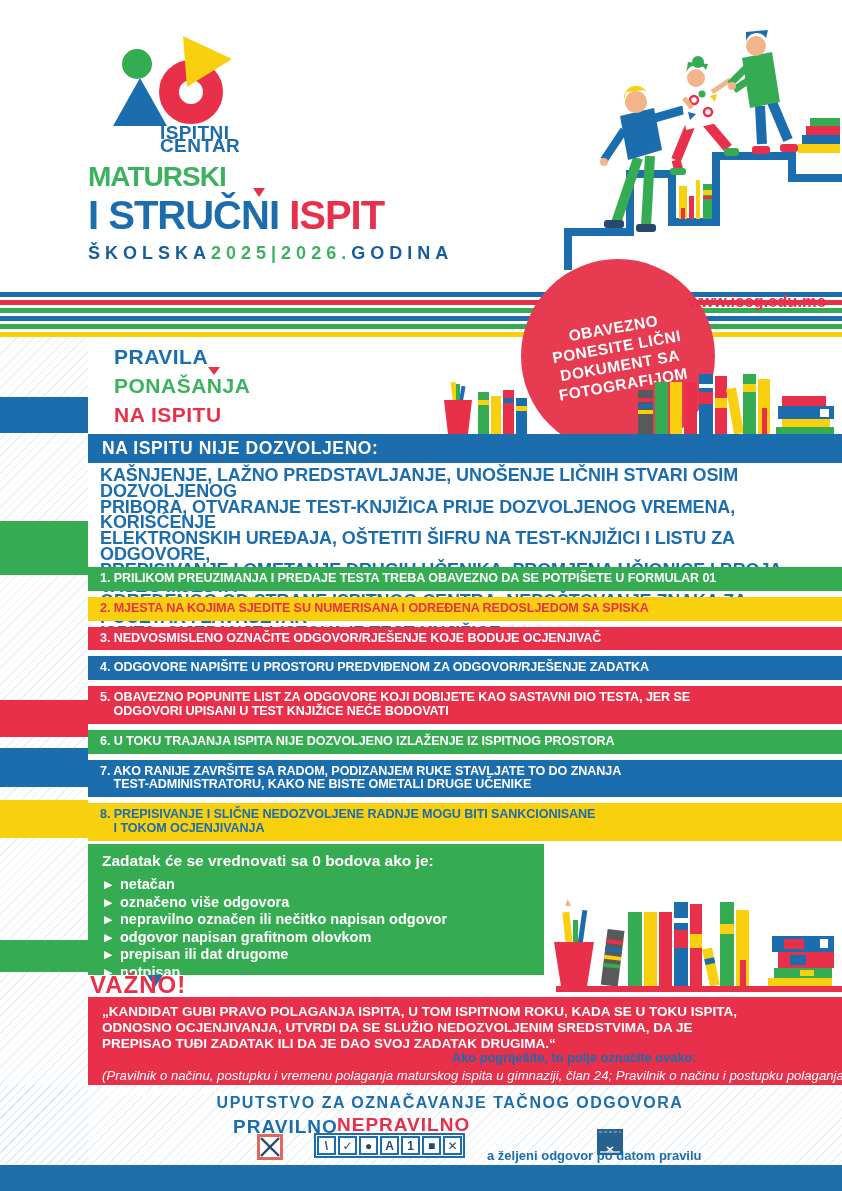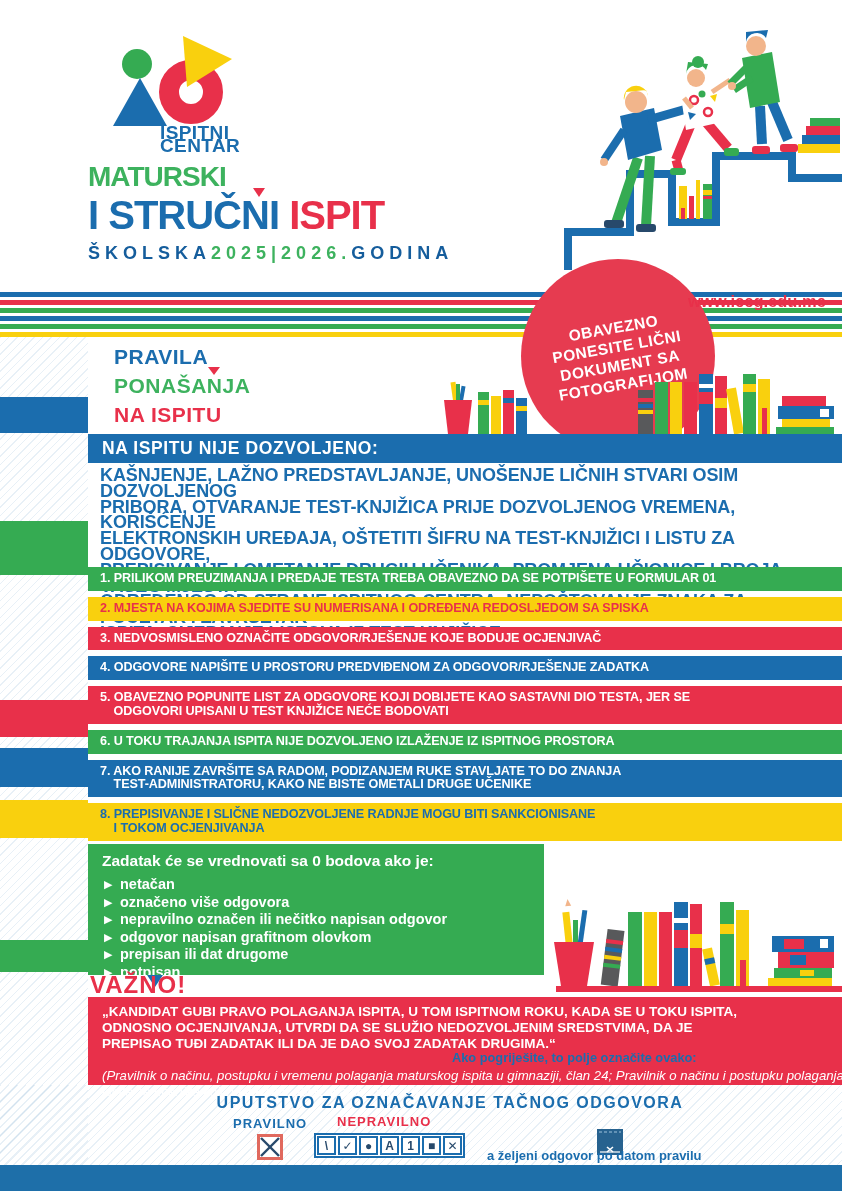--- a/index.html
+++ b/index.html
@@ -79,21 +79,21 @@
     font-size:24px;letter-spacing:1px;}
   .quote-block{position:absolute;left:88px;top:997px;width:828px;height:88px;background:var(--red);
     z-index:2;color:#ffffff;padding:7px 14px;}
   .quote-text{font-weight:bold;font-size:13.5px;line-height:16px;white-space:pre-line;}
   .quote-source{font-style:italic;font-size:13.2px;line-height:15.5px;margin-top:16px;}
 
   
   .foot-band{position:absolute;left:0;top:1085px;width:842px;height:80px;z-index:0;}
   .instr-heading{position:absolute;left:150px;top:1094px;width:600px;text-align:center;z-index:2;
     color:var(--blue);font-weight:bold;font-size:16px;letter-spacing:1.5px;}
-  .lbl{position:absolute;z-index:2;font-size:13px;letter-spacing:1px;font-weight:600;}
+  .lbl{position:absolute;z-index:2;font-size:19px;letter-spacing:1px;font-weight:600;}
   .pravilno-lbl{left:233px;top:1116px;color:var(--blue);}
   .nepravilno-lbl{left:337px;top:1114px;color:var(--red);}
   .pravilno-box{position:absolute;left:257px;top:1134px;width:26px;height:26px;z-index:2;
     border:3px solid #E0695E;background:#fff;}
   .incorrect-row{position:absolute;left:314px;top:1133px;z-index:2;display:flex;gap:2px;
     border:2px solid var(--blue);background:#fff;padding:1px;}
   .inc-box{width:19px;height:19px;border:2px solid var(--blue);display:flex;align-items:center;
     justify-content:center;font-size:12px;font-weight:bold;color:var(--navy);overflow:hidden;}
   .mistake-t1{position:absolute;left:452px;top:1050px;z-index:2;color:var(--blue);font-size:12.8px;font-weight:600;}
   .mistake-box{position:absolute;left:597px;top:1129px;z-index:2;}

